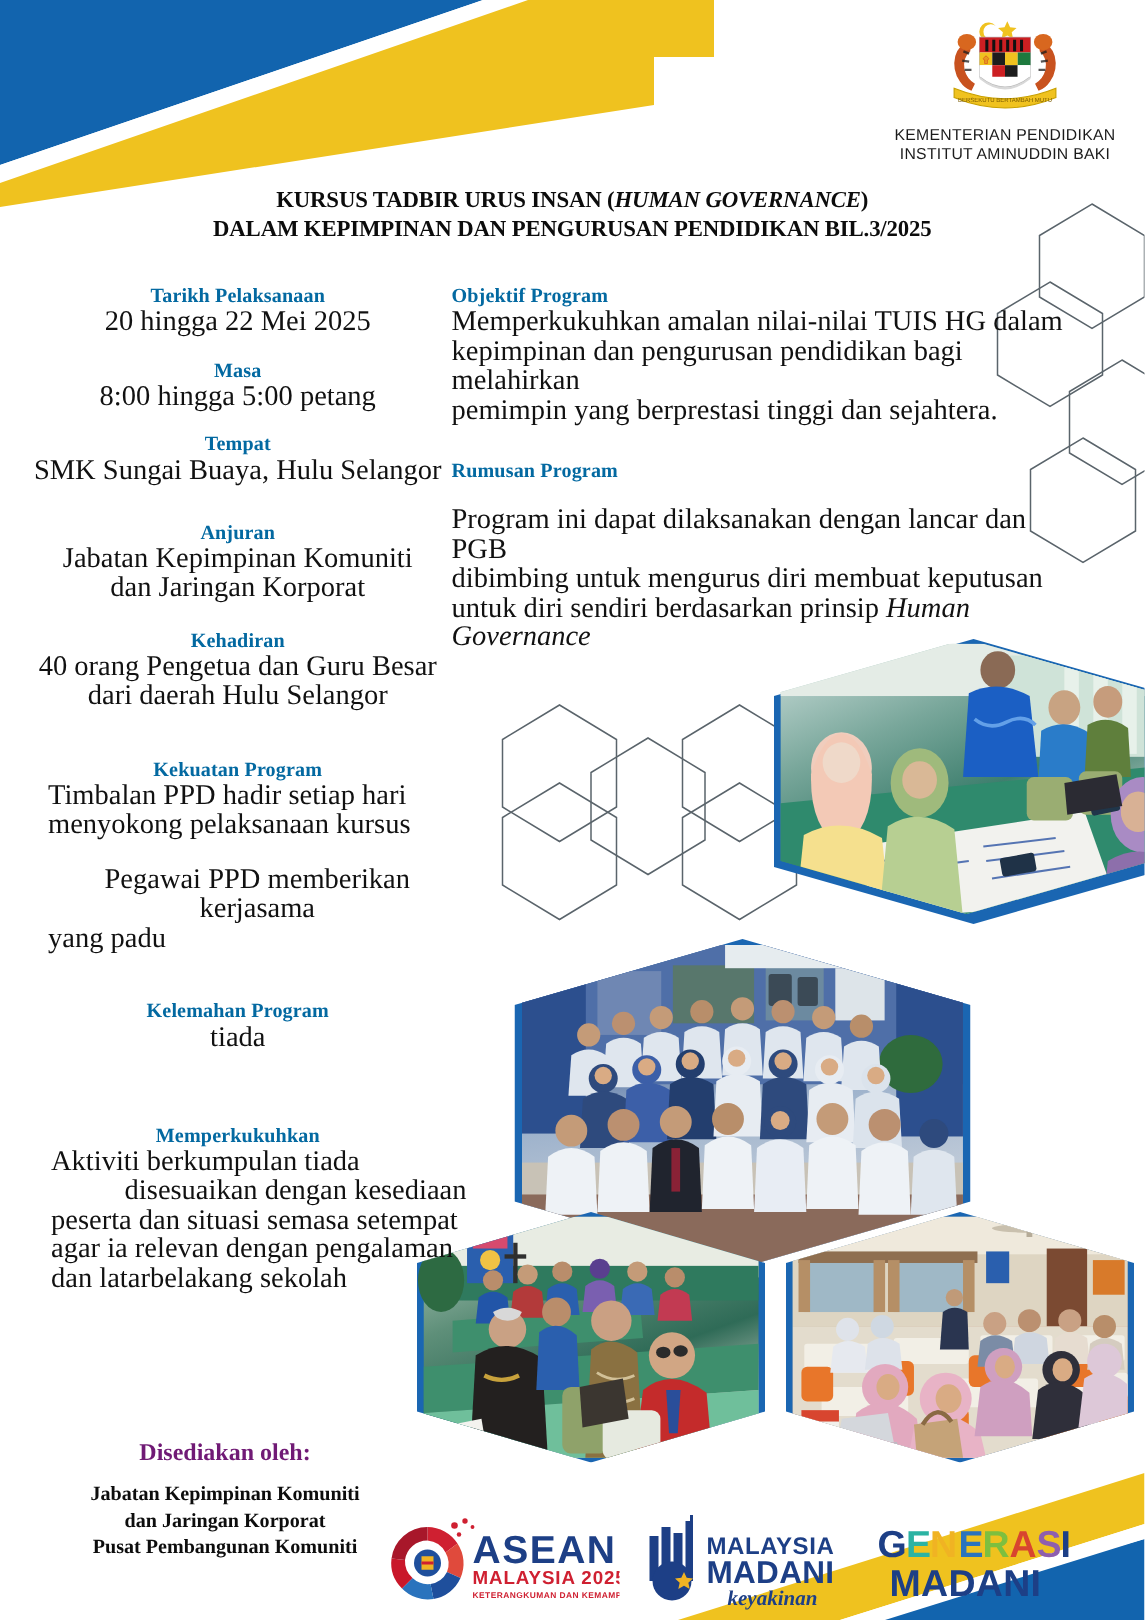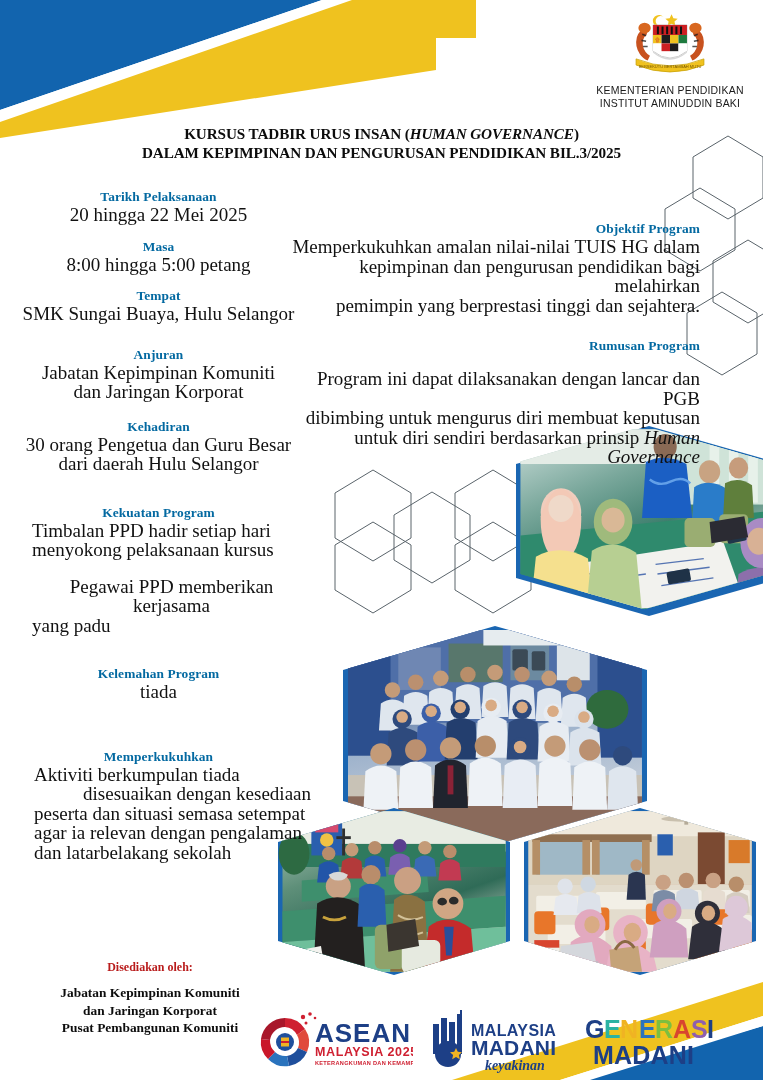--- a/index.html
+++ b/index.html
@@ -39,22 +39,22 @@
     color:#0c0c0c; letter-spacing:-0.1px;
   }
   #title .ital { font-style:italic; }
 
   
   #left-col {
     position:absolute; left:6px; top:188px; width:305px;
     z-index:7; text-align:center;
   }
   #right-col {
-    position:absolute; left:280px; top:188px; width:420px;
-    z-index:7; text-align:right;margin-top:32px;
+    position:absolute; left:301px; top:188px; width:420px;
+    z-index:7; text-align:left;
   }
   .blk { margin-bottom:13px; }
   .hd {
     font-family:"Liberation Serif", serif;
     font-weight:bold; font-size:13.4px; color:#0369a1;
     line-height:17px; letter-spacing:.1px;
   }
   .bd {
     font-family:"Liberation Serif", serif;
     font-size:19px; line-height:19.5px; color:#111111;
@@ -62,21 +62,21 @@
   .bd .it { font-style:italic; }
   .ljust { text-align:left; }
 
   
   #footer-credit {
     position:absolute; left:0; top:960px; width:300px;
     text-align:center; z-index:8;
   }
   #footer-credit .fc-head {
     font-family:"Liberation Serif", serif;
-    font-weight:bold; font-size:12px; color:#b91c1c;
+    font-weight:bold; font-size:16px; color:#701a75;
     margin-bottom:9px;
   }
   #footer-credit .fc-body {
     font-family:"Liberation Serif", serif;
     font-weight:bold; font-size:13.4px; line-height:17.5px; color:#0d0d0d;
   }
 
   
   #logos { position:absolute; left:255px; top:1010px; width:508px; height:70px; z-index:9; }
   .logo { position:absolute; top:0; height:64px;text-align:center; }
@@ -604,21 +604,21 @@
   </div>
 
   <div class="blk" style="margin-top:22px;">
     <div class="hd">Anjuran</div>
     <div class="bd">Jabatan Kepimpinan Komuniti</div>
     <div class="bd">dan Jaringan Korporat</div>
   </div>
 
   <div class="blk" style="margin-top:16px;">
     <div class="hd">Kehadiran</div>
-    <div class="bd">30 orang Pengetua dan Guru Besar</div>
+    <div class="bd">40 orang Pengetua dan Guru Besar</div>
     <div class="bd">dari daerah Hulu Selangor</div>
   </div>
 
   <div class="blk" style="margin-top:30px;">
     <div class="hd">Kekuatan Program</div>
     <div class="bd ljust" style="padding-left:26px;">Timbalan PPD hadir setiap hari</div>
     <div class="bd ljust" style="padding-left:26px;">menyokong pelaksanaan kursus</div>
     <div class="bd ljust" style="padding-left:26px;margin-top:17px;text-align:center;">Pegawai PPD memberikan kerjasama</div>
     <div class="bd ljust" style="padding-left:26px;">yang padu</div>
   </div>

